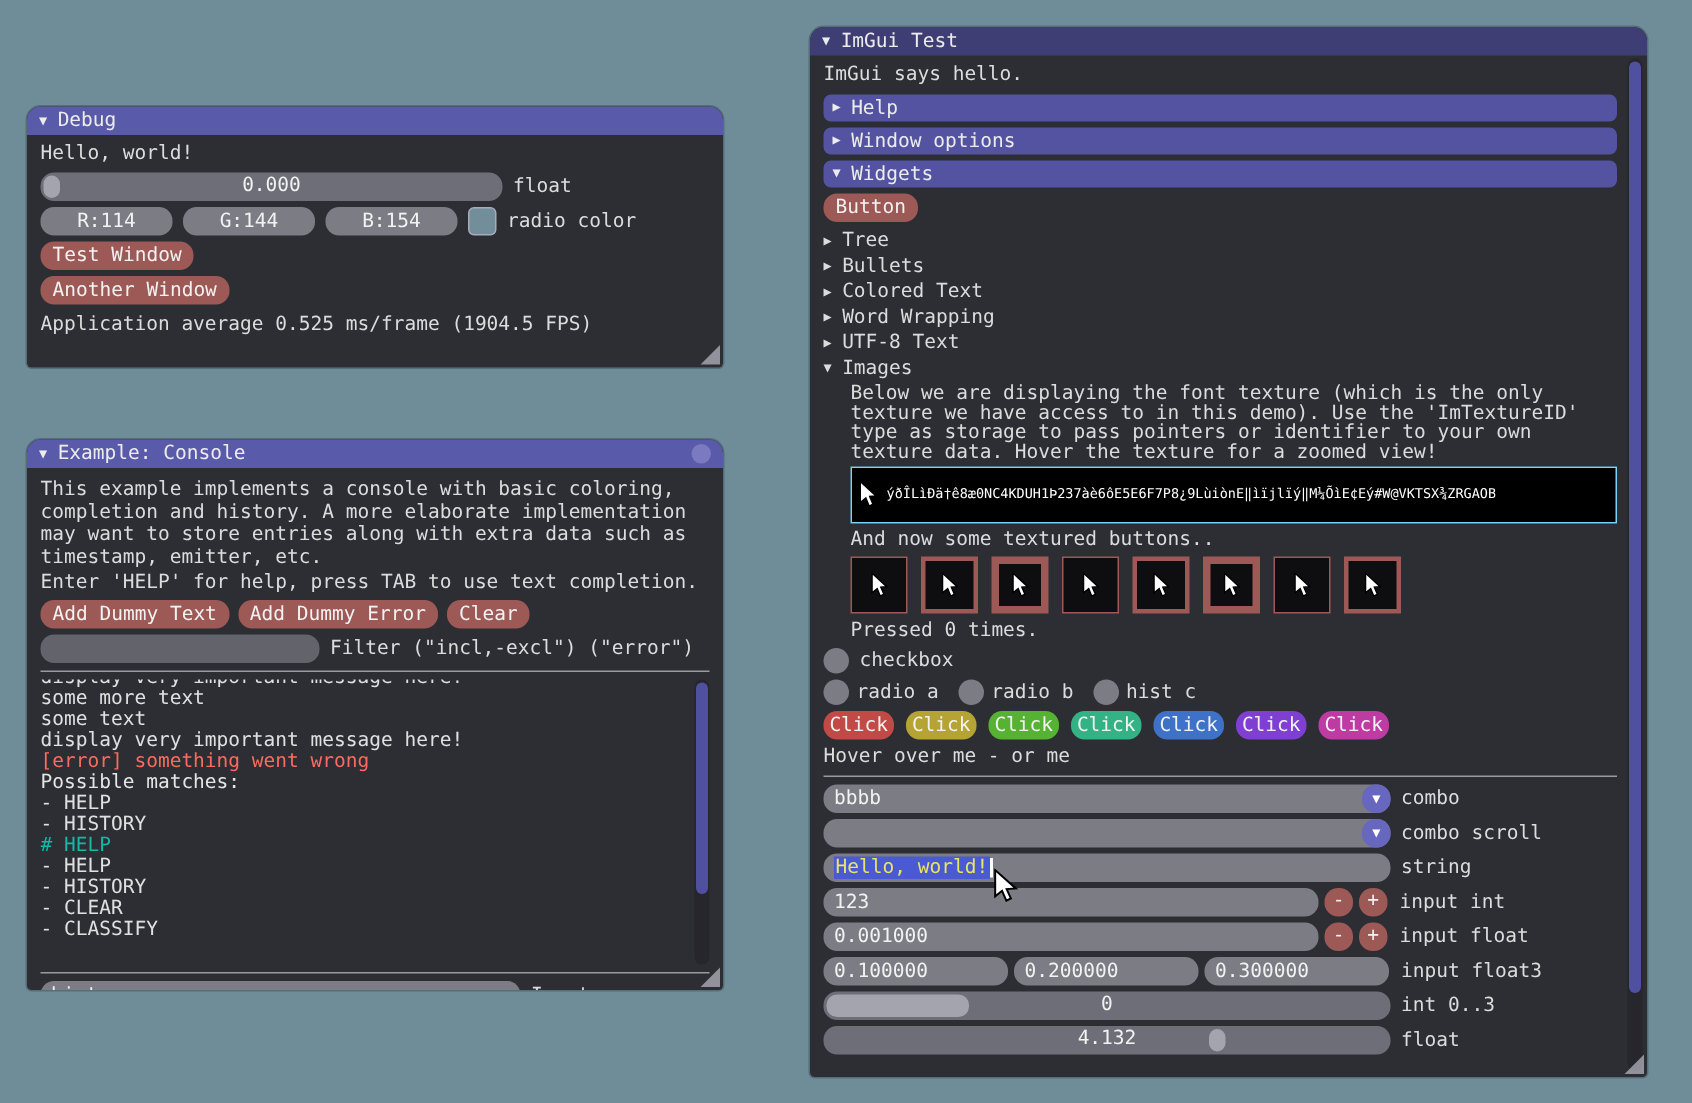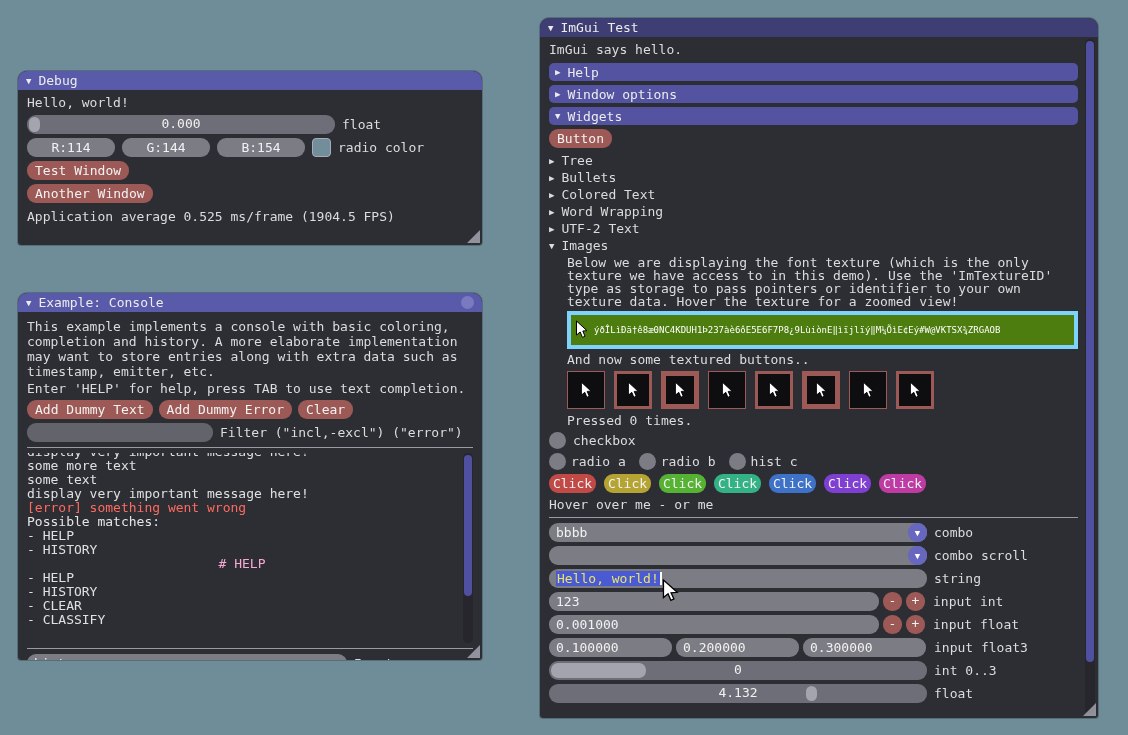--- a/index.html
+++ b/index.html
@@ -26,21 +26,21 @@
   .arr{font-size:9px}
   .circle{width:17px;height:17px;border-radius:50%;background:#7c7c84;flex:none}
   .combo-wrap{position:relative;width:378px;flex:none}
   .combo-btn{position:absolute;right:0;top:0;width:19px;height:19px;background:#6767c0;border-radius:9px;display:flex;align-items:center;justify-content:center;color:#fff;font-size:9px}
   .imgrow{display:flex;gap:9px;margin:4px 0}
   .imgbtn{width:38px;height:38px;background:#9c5956;display:flex}
   .imgbtn>div{flex:1;background:#0e0e10;display:flex;align-items:center;justify-content:center}
   .imgbtn:nth-child(3n+1){padding:1px}
   .imgbtn:nth-child(3n+2){padding:3px}
   .imgbtn:nth-child(3n){padding:5px}
-  .tex{border:4px solid #7dd3fc;background:#4d7c0f;height:38px;display:flex;align-items:center;gap:6px;padding:0 4px;overflow:hidden;margin:3px 0}
+  .tex{border:1px solid #7dd3fc;background:#000000;height:38px;display:flex;align-items:center;gap:6px;padding:0 4px;overflow:hidden;margin:3px 0}
   .texrows{font-size:9px;line-height:10px;white-space:pre;color:#fff;overflow:hidden}
   .log{position:relative;height:190px;overflow:hidden;padding-right:16px;line-height:14px}
   .log>div:first-child{margin-top:-8px}
   .sb{position:absolute;right:0;top:0;bottom:0;width:10px;background:#26262c;border-radius:5px}
   .sb-thumb{position:absolute;left:1px;right:1px;background:#5050a0;border-radius:5px}
   .grip{position:absolute;right:2px;bottom:2px;width:0;height:0;border-left:13px solid transparent;border-bottom:13px solid rgba(200,200,212,.65)}
   .sel{background:#4a5ad2;color:#e8e464;padding:0 1px}
   .caret{display:inline-block;width:2px;height:13px;background:#fff;vertical-align:middle}
   .indent{margin-left:18px}
   .para{line-height:13px;margin:2px 0}
@@ -110,21 +110,21 @@
     <div class="sep"></div>
     <div class="log">
       <div style="color: rgb(224, 224, 224);">display very important message here!</div>
       <div style="color: rgb(224, 224, 224);">some more text</div>
       <div style="color: rgb(224, 224, 224);">some text</div>
       <div style="color: rgb(224, 224, 224);">display very important message here!</div>
       <div style="color: rgb(255, 106, 95);">[error] something went wrong</div>
       <div style="color: #e5e5e5;">Possible matches:</div>
       <div style="color: rgb(224, 224, 224);">- HELP</div>
       <div style="color: rgb(224, 224, 224);">- HISTORY</div>
-      <div style="color: #f9a8d4; text-align: center;"># HELP</div>
+      <div style="color: #14b8a6;"># HELP</div>
       <div style="color: rgb(224, 224, 224);">- HELP</div>
       <div style="color: rgb(224, 224, 224);">- HISTORY</div>
       <div style="color: rgb(224, 224, 224);">- CLEAR</div>
       <div style="color: rgb(224, 224, 224);">- CLASSIFY</div>
       <div class="sb">
           <div class="sb-thumb" style="top:2px;height:74%"></div>
         </div>
     </div>
     <div class="sep"></div>
     <div class="row" style="margin:2px 0">
@@ -171,21 +171,21 @@
     <div class="tree">
       <span class="arr">▶</span>
       <span>Colored Text</span>
     </div>
     <div class="tree">
       <span class="arr">▶</span>
       <span>Word Wrapping</span>
     </div>
     <div class="tree">
       <span class="arr">▶</span>
-      <span>UTF-2 Text</span>
+      <span>UTF-8 Text</span>
     </div>
     <div class="tree">
       <span class="arr">▼</span>
       <span>Images</span>
     </div>
 
     <div class="indent">
       <div class="para">Below we are displaying the font texture (which is the only texture we have access to in this demo). Use the 'ImTextureID' type as storage to pass pointers or identifier to your own texture data. Hover the texture for a zoomed view!</div>
       <div class="tex">
         <svg width="13" height="24" viewBox="0 0 13 20">

